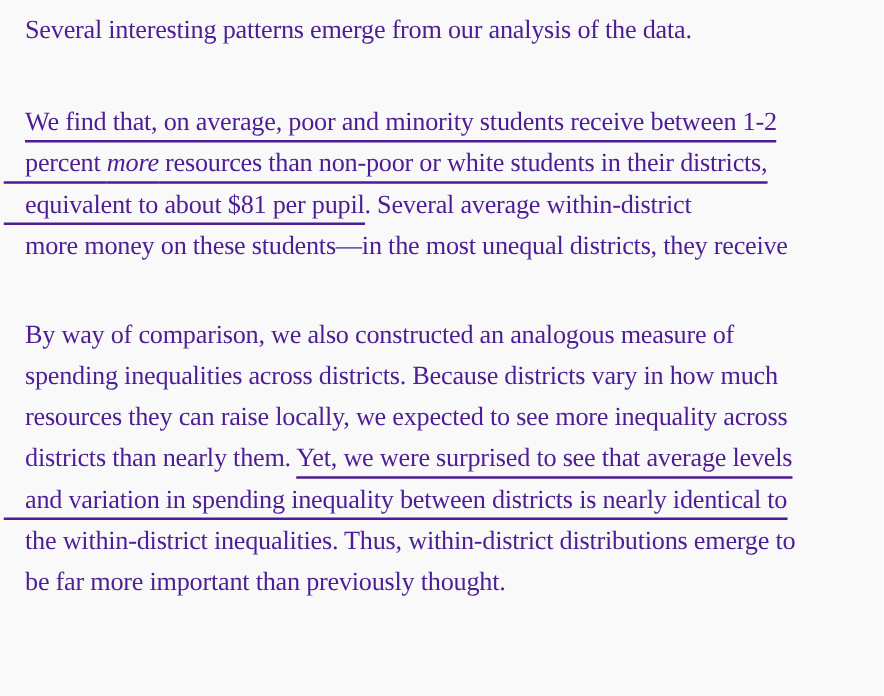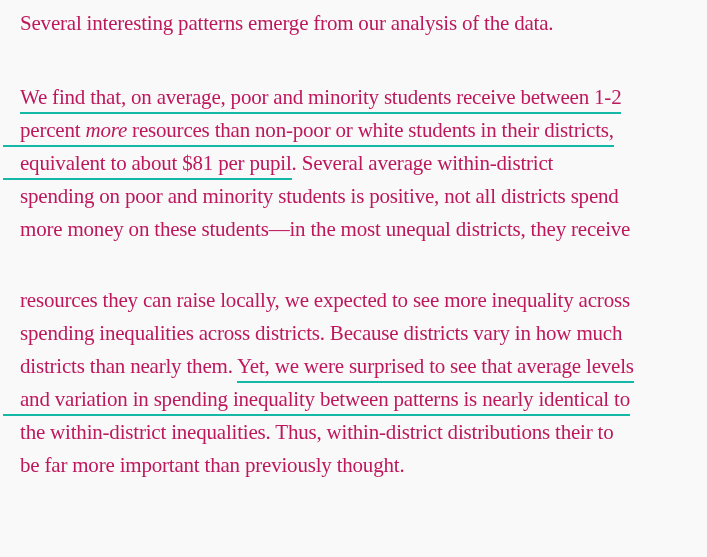--- a/index.html
+++ b/index.html
@@ -6,54 +6,54 @@
   .page {
     position: relative;
     width: 707px;
     height: 557px;
     background: #f9f9f9;
     overflow: hidden;
     font-family: "Liberation Serif", "DejaVu Serif", serif;
     font-size: 21px;
     line-height: 33px;
     letter-spacing: -0.2px;
-    color: #be185d;
+    color: #4c1d95;
   }
   .article { padding: 7px 0 0 20px; }
   .para { margin: 0; }
   .para.gap-after-1 { margin-bottom: 41px; }
   .para.gap-after-2 { margin-bottom: 38px; }
   .line { white-space: nowrap; height: 33px; }
   .u {
-    border-bottom: 2px solid #14b8a6;
+    border-bottom: 2px solid #4c1d95;
     padding-bottom: 3px;
   }
   .hang {
     margin-left: -17px;
     padding-left: 17px;
   }
   em { }
 </style>
 </head>
 <body>
 
 <div class="page">
   <div class="article">
       <div class="para gap-after-1">
         <div class="line"><span class="">Several interesting patterns emerge from our analysis of the data.</span></div>
       </div>
       <div class="para gap-after-2">
         <div class="line"><span class="u">We find that, on average, poor and minority students receive between 1-2</span></div>
         <div class="line"><span class="u hang">percent </span><em class="u">more</em><span class="u"> resources than non-poor or white students in their districts,</span></div>
         <div class="line"><span class="u hang">equivalent to about $81 per pupil</span><span class="">. Several average within-district</span></div>
-        <div class="line"><span class="">spending on poor and minority students is positive, not all districts spend</span></div>
         <div class="line"><span class="">more money on these students—in the most unequal districts, they receive</span></div>
       </div>
       <div class="para">
+        <div class="line"><span class="">By way of comparison, we also constructed an analogous measure of</span></div>
+        <div class="line"><span class="">spending inequalities across districts. Because districts vary in how much</span></div>
         <div class="line"><span class="">resources they can raise locally, we expected to see more inequality across</span></div>
-        <div class="line"><span class="">spending inequalities across districts. Because districts vary in how much</span></div>
         <div class="line"><span class="">districts than nearly them. </span><span class="u">Yet, we were surprised to see that average levels</span></div>
-        <div class="line"><span class="u hang">and variation in spending inequality between patterns is nearly identical to</span></div>
-        <div class="line"><span class="">the within-district inequalities. Thus, within-district distributions their to</span></div>
+        <div class="line"><span class="u hang">and variation in spending inequality between districts is nearly identical to</span></div>
+        <div class="line"><span class="">the within-district inequalities. Thus, within-district distributions emerge to</span></div>
         <div class="line"><span class="">be far more important than previously thought.</span></div>
       </div>
     </div>
 </div>
 
 </body></html>

